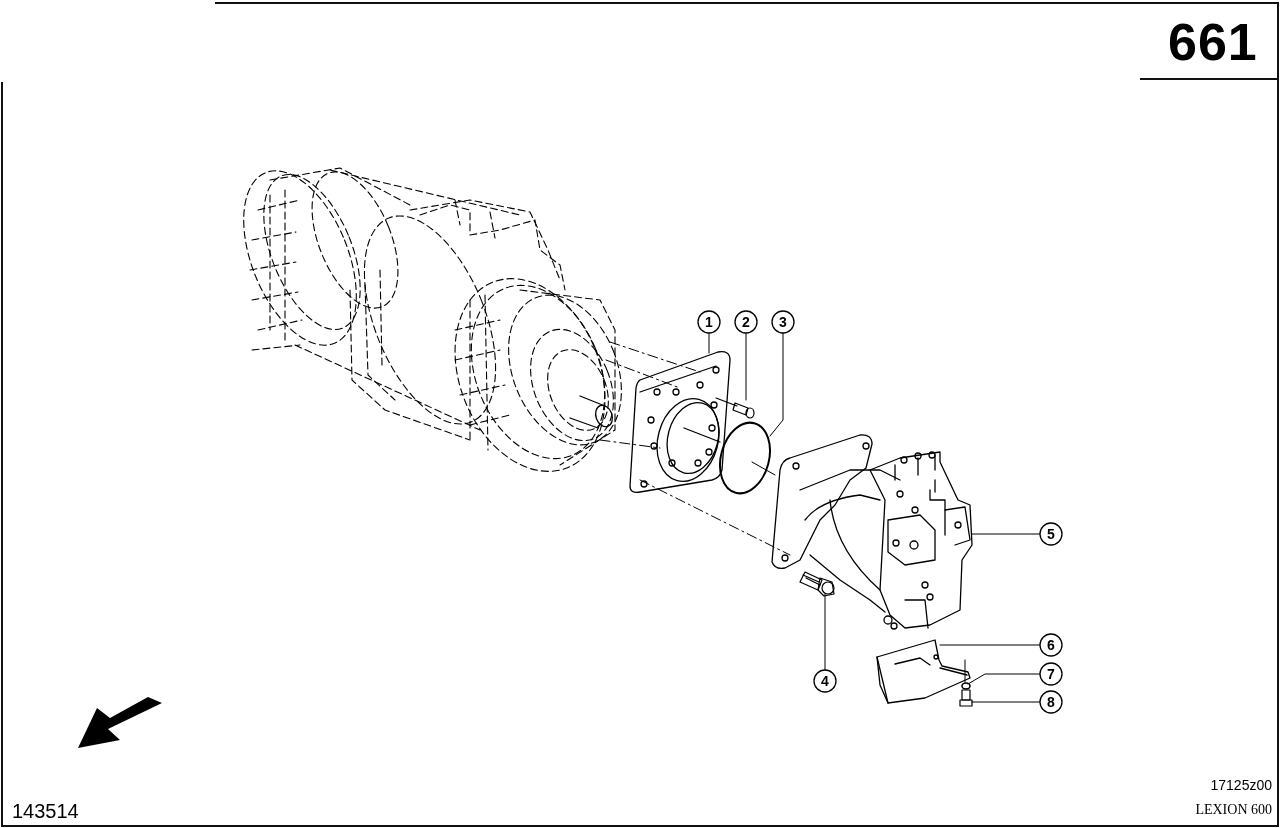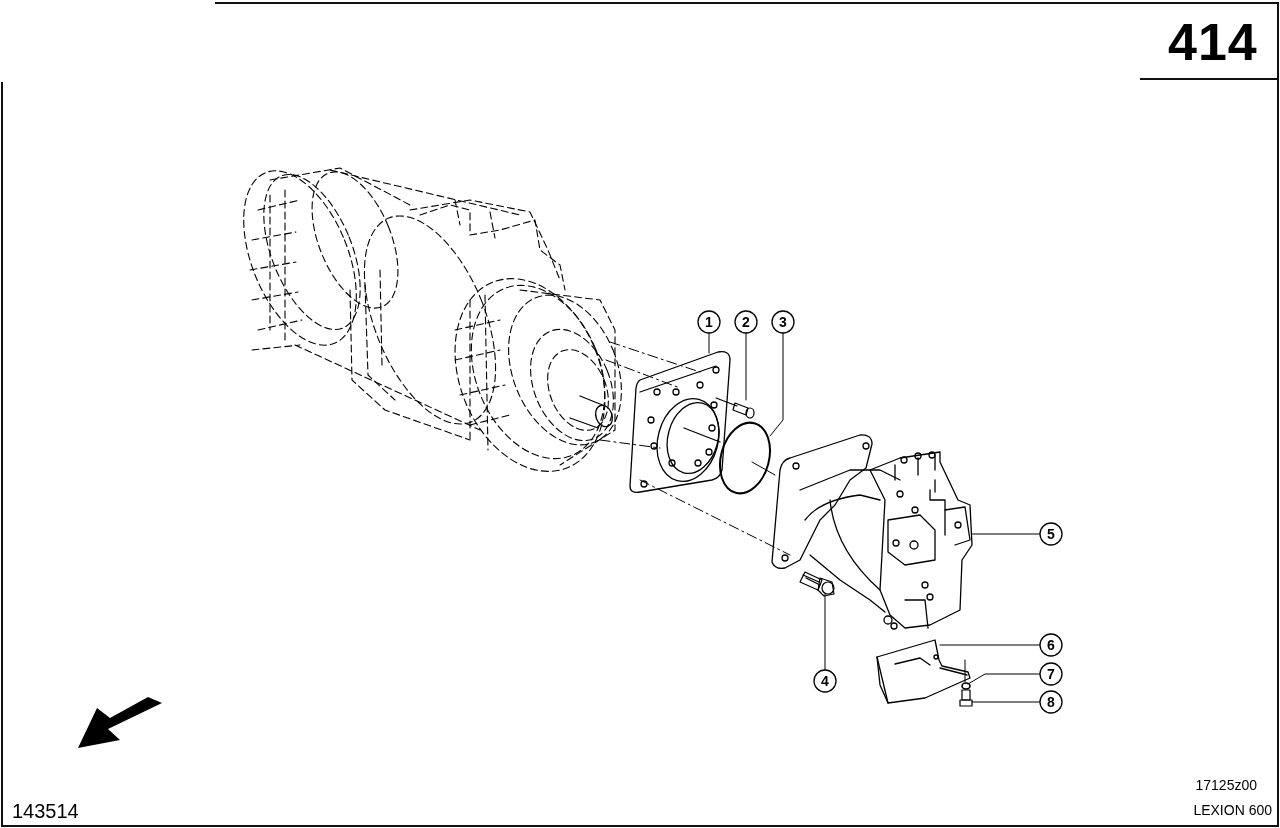--- a/index.html
+++ b/index.html
@@ -3,36 +3,36 @@
   <meta charset="utf-8">
   <style>
     html, body { margin: 0; padding: 0; background: #ffffff; }
     body { width: 1280px; height: 828px; position: relative; overflow: hidden; font-family: "Liberation Sans", sans-serif; color: #000; }
     .frame-top { position: absolute; left: 215px; top: 2px; width: 1064px; height: 2px; background: #111; }
     .frame-right { position: absolute; left: 1277px; top: 2px; width: 2px; height: 825px; background: #111; }
     .frame-left { position: absolute; left: 1px; top: 82px; width: 2px; height: 745px; background: #111; }
     .frame-bottom { position: absolute; left: 1px; top: 825px; width: 1278px; height: 2px; background: #111; }
     .page-rule { position: absolute; left: 1140px; top: 78px; width: 138px; height: 2px; background: #111; }
     .page-number { position: absolute; left: 1168px; top: 12px; font-size: 52px; font-weight: bold; letter-spacing: 1px; line-height: 60px; }
-    .drawing-id { position: absolute; right: 23px; top: 777px; font-size: 14px; }
-    .model-name { position: absolute; right: 8px; top: 802px; font-size: 14px; }
+    .drawing-id { position: absolute; right: 8px; top: 777px; font-size: 14px; }
+    .model-name { position: absolute; right: 8px; top: 802px; font-size: 14px; font-family: Liberation Serif, serif; }
     .doc-number { position: absolute; left: 12px; top: 800px; font-size: 20px; }
     svg.drawing { position: absolute; left: 0; top: 0; }
     .callout-label { font-family: "Liberation Sans", sans-serif; font-size: 14px; font-weight: bold; }
   </style>
 </head>
 <body>
 
 <div class="frame-top"></div>
 <div class="frame-right"></div>
 <div class="frame-left"></div>
 <div class="frame-bottom"></div>
 <div class="page-rule"></div>
 
-<div class="page-number">414</div>
+<div class="page-number">661</div>
 <div class="drawing-id">17125z00</div>
 <div class="model-name">LEXION 600</div>
 <div class="doc-number">143514</div>
 
 <svg class="drawing" width="1280" height="828" viewBox="0 0 1280 828" xmlns="http://www.w3.org/2000/svg">
   <g fill="none" stroke="#000" stroke-width="1.2" stroke-linecap="round" stroke-linejoin="round">
 
     <g stroke-dasharray="7 4" stroke-width="1.1">
 
       <ellipse cx="300" cy="258" rx="48" ry="92" transform="rotate(-22 300 258)"></ellipse>

